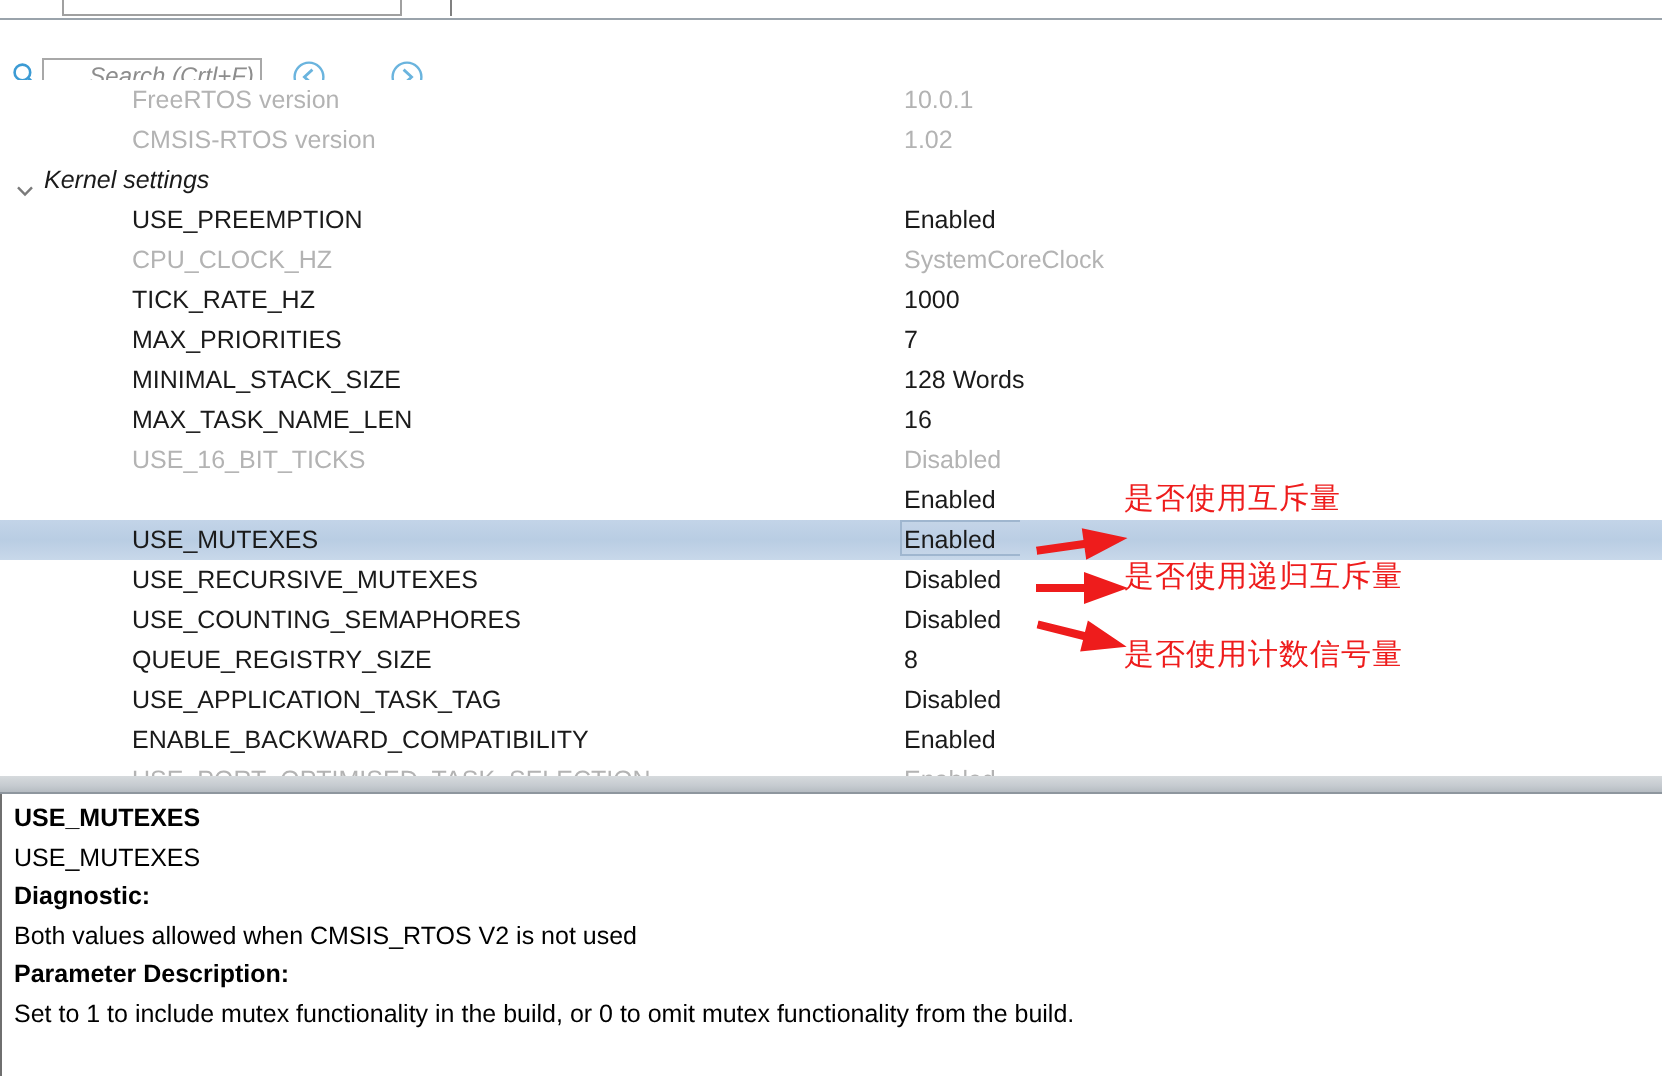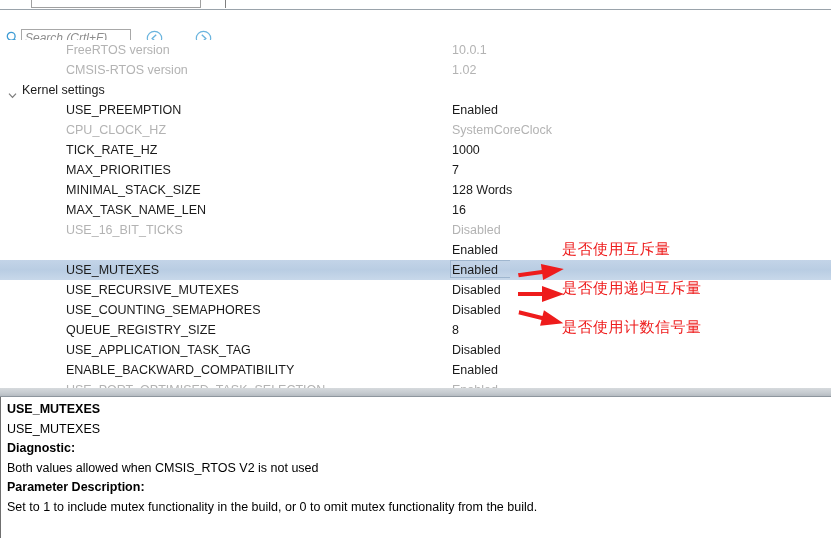--- a/index.html
+++ b/index.html
@@ -58,20 +58,21 @@
     width: 110px; height: 18px;
     box-sizing: border-box;
     border: 1px solid #a8a8a8;
     background: #ffffff;
     font-family: "Liberation Sans", sans-serif;
     font-size: 12px;
     font-style: italic;
     color: #8d8d8d;
     padding: 0 3px;
     outline: none;
+    text-align: right;
   }
   .search-input::placeholder {
     color: #8d8d8d;
     font-style: italic;
     opacity: 1;
   }
   .nav-btn {
     position: absolute;
     top: 20px;
     width: 17px; height: 17px;
@@ -106,20 +107,21 @@
   .row .val {
     position: absolute;
     left: 452px; top: 0;
     font-size: 12.5px;
     color: #1a1a1a;
   }
   .row.dim .name, .row.dim .val { color: #b3b3b3; }
   .row.group .name {
     left: 22px;
     color: #1a1a1a;
+    font-style: italic;
   }
   .row.param .name { left: 66px; }
   .row.param .val  { left: 452px; }
   .row.selected .val {
     border: 1px solid #9fb6cf;
     border-right: none;
     height: 18px;
     line-height: 18px;
     padding-left: 1px;
     margin-left: -2px;

